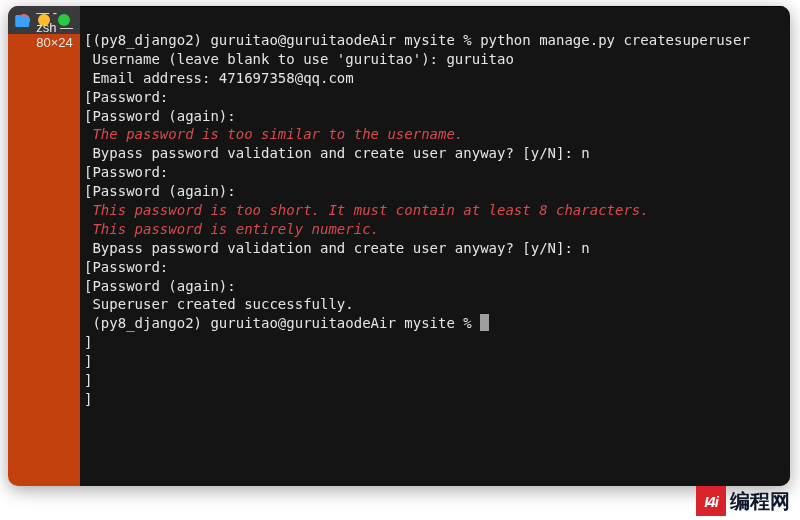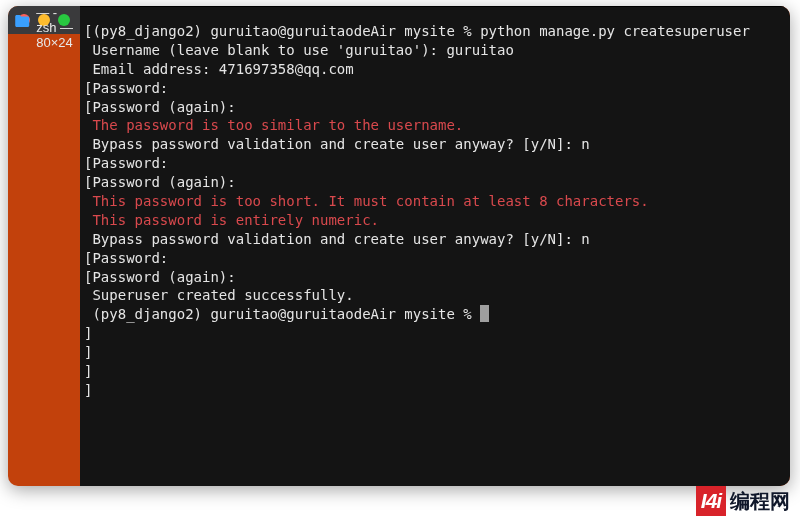--- a/index.html
+++ b/index.html
@@ -57,30 +57,30 @@
       font-family: -apple-system, BlinkMacSystemFont, "Helvetica Neue", sans-serif;
     }
     .folder-icon {
       width: 16px;
       height: 13px;
       display: inline-flex;
     }
     .terminal-body {
       flex: 1;
       background: #141414;
-      padding: 15px 8px 6px 4px;
+      padding: 24px 8px 6px 4px;
       color: #e5e5e5;
       font-size: 14px;
       line-height: 1.35;
       white-space: pre;
       overflow: hidden;
       border-top: 1px solid #000;
     }
     .line { display: block; min-height: 1.35em; }
-    .warn { color: #d9494d; }
+    .warn { color: #d9494d; font-style: italic; }
     .cursor {
       display: inline-block;
       width: 9px;
       height: 17px;
       background: #9f9f9f;
       vertical-align: text-bottom;
     }
     .watermark {
       position: absolute;
       right: 10px;
@@ -93,21 +93,21 @@
     .watermark-badge {
       width: 30px;
       height: 30px;
       background: #d8232a;
       display: flex;
       align-items: center;
       justify-content: center;
       color: #fff;
       font-weight: 700;
       font-style: italic;
-      font-size: 21px;
+      font-size: 15px;
       letter-spacing: -1px;
     }
     .watermark-text {
       font-size: 20px;
       font-weight: 600;
       color: #0f172a;
     }
   </style>
 </head>
 <body>

